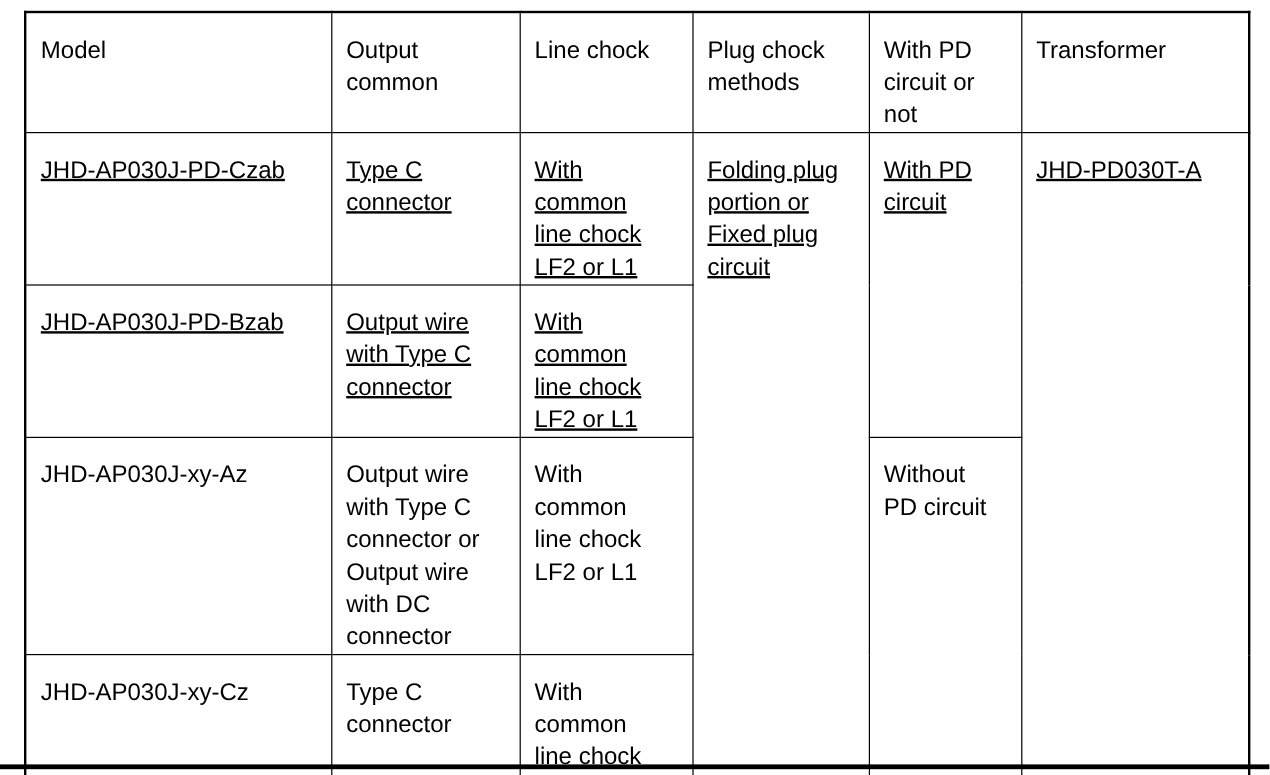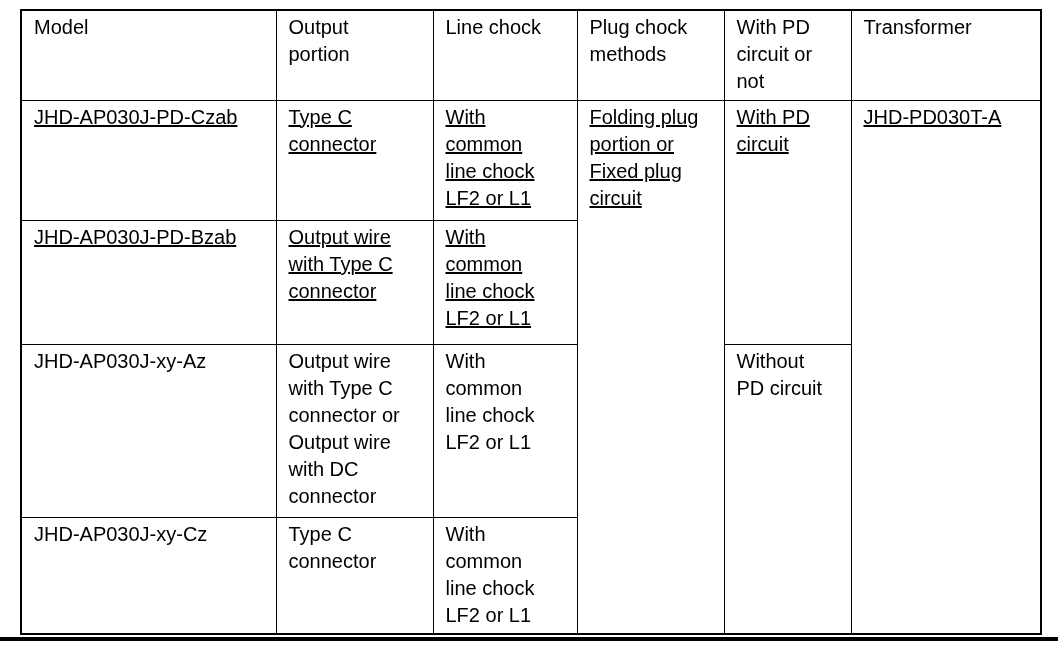--- a/index.html
+++ b/index.html
@@ -21,21 +21,21 @@
     width: 1020px;
     border-collapse: collapse;
     table-layout: fixed;
     border: 2.5px solid #000000;
   }
   .spec-table th,
   .spec-table td {
     border: 1.5px solid #000000;
     vertical-align: top;
     text-align: left;
-    padding: 3px 8px 0 12px;
+    padding: 18px 8px 0 12px;
     font-size: 20px;
     line-height: 27px;
     font-weight: normal;
     white-space: pre-line;
     overflow: hidden;
     color: #000000;
   }
   tr.r-header { height: 90px; }
   tr.r-1 { height: 120px; text-decoration: underline; }
   tr.r-2 { height: 124px; text-decoration: underline; }
@@ -59,21 +59,21 @@
     <col style="width:157px">
     <col style="width:144px">
     <col style="width:147px">
     <col style="width:127px">
     <col style="width:190px">
   </colgroup>
   <tbody>
     <tr class="r-header">
       <th>Model</th>
       <th>Output
-portion</th>
+common</th>
       <th>Line chock</th>
       <th>Plug chock
 methods</th>
       <th>With PD
 circuit or
 not</th>
       <th>Transformer</th>
     </tr>
     <tr class="r-1">
       <td>JHD-AP030J-PD-Czab</td>

